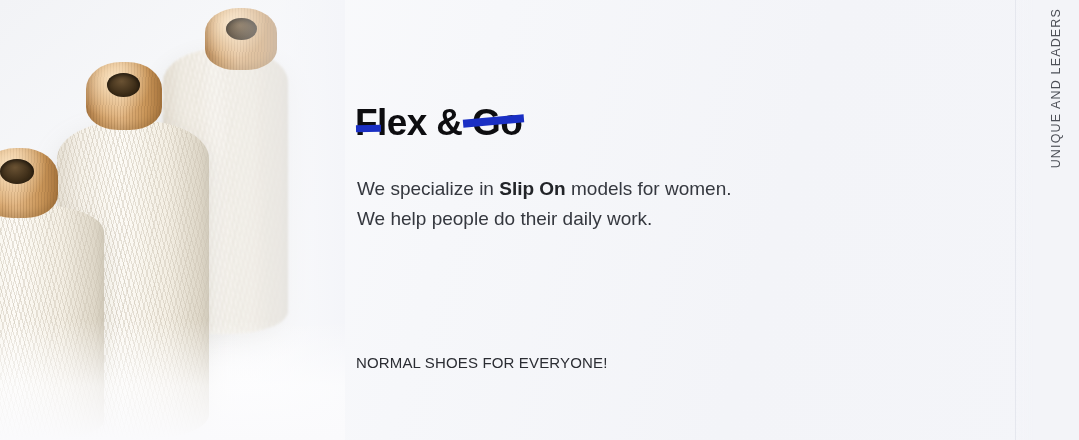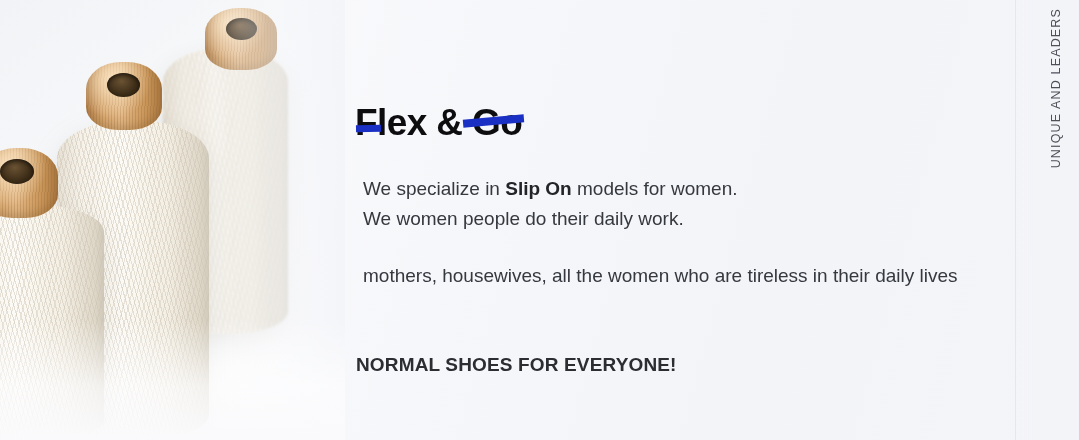--- a/index.html
+++ b/index.html
@@ -154,38 +154,38 @@
     width: 61px;
     height: 8px;
     background: #1a2fc4;
     transform: rotate(-5deg);
     z-index: 2;
   }
 
   
   .para {
     position: absolute;
-    left: 8px;
+    left: 2px;
     color: #35383f;
     font-size: 19px;
     line-height: 30px;
     font-weight: normal;
     white-space: nowrap;
   }
   .para b { font-weight: bold; color: #222428; }
   .para-1 { top: 174px; }
   .para-2 { top: 261px; }
   .para-line { display: block; }
 
   .tagline {
     position: absolute;
     left: 1px;
     top: 354px;
-    font-size: 19px;
-    font-weight: bold;
+    font-size: 15px;
+    font-weight: normal;
     letter-spacing: 0.15px;
     color: #2b2d33;
     white-space: nowrap;
   }
 
   
   .side-strip {
     position: absolute;
     right: 0;
     top: 0;
@@ -237,25 +237,24 @@
     <div class="logo">
       <div class="logo-wordmark">
         <span>Flex &amp; Go</span>
         <span class="logo-bar-f"></span>
         <span class="logo-bar-g"></span>
       </div>
     </div>
 
     <div class="para para-1">
       <span class="para-line"><span>We specialize in </span><b>Slip On</b><span> models for women.</span></span>
-      <span class="para-line">We women people do their daily work.</span>
+      <span class="para-line">We help people do their daily work.</span>
     </div>
 
     <div class="para para-2">
-      <span class="para-line">mothers, housewives, all the women who are tireless in their daily lives</span>
     </div>
 
     <div class="tagline">NORMAL SHOES FOR EVERYONE!</div>
 
   </div>
 
   <div class="side-strip">
     <div class="side-label">UNIQUE AND LEADERS</div>
   </div>
 

